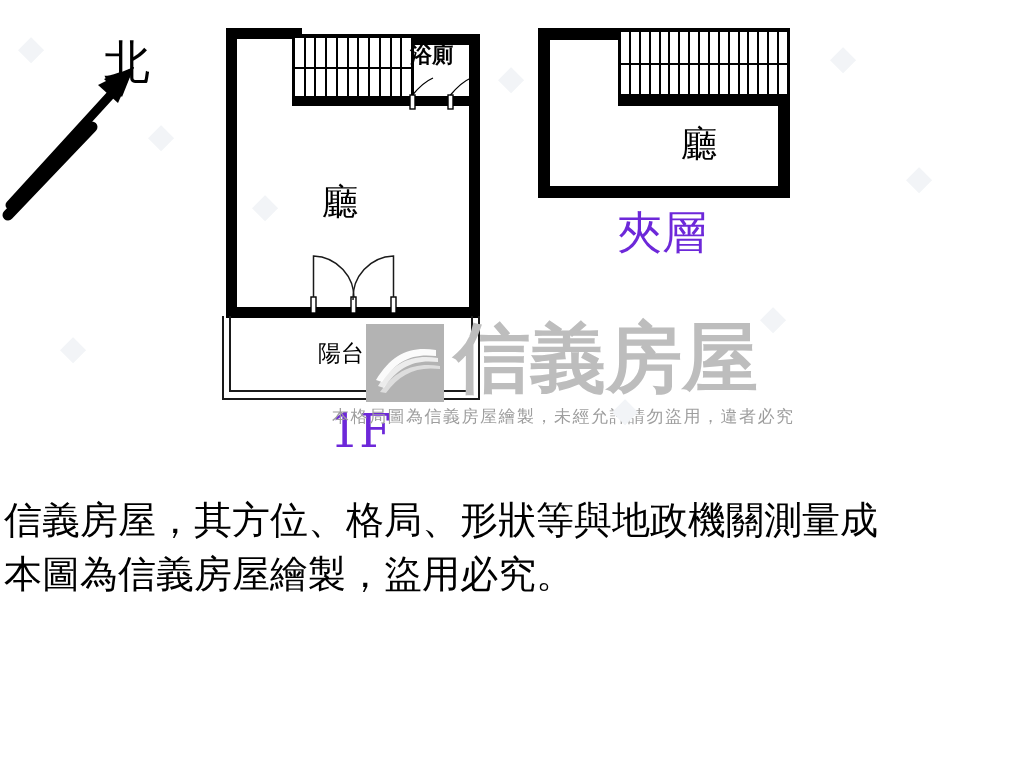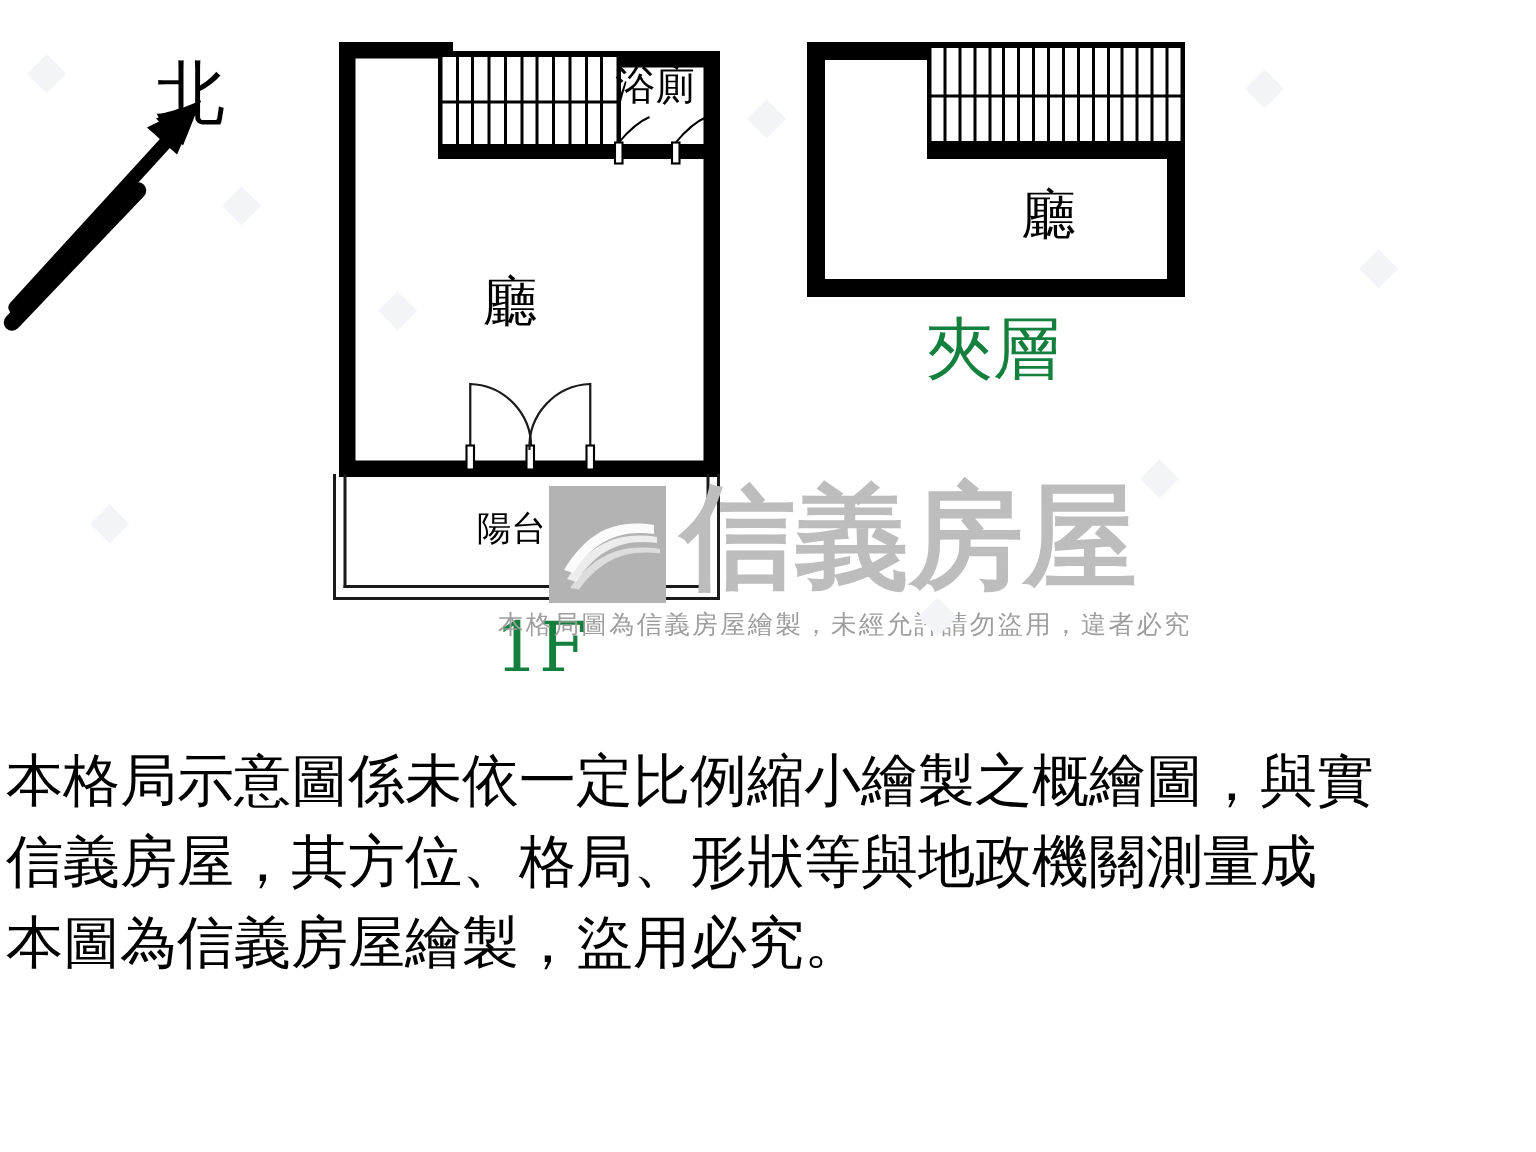--- a/index.html
+++ b/index.html
@@ -88,29 +88,29 @@
   
   .room-label {
     position: absolute;
     font-family: "DejaVu Sans", "Liberation Sans", sans-serif;
     font-weight: 400;
     white-space: nowrap;
     line-height: 1;
     color: #000000;
   }
   .label-hall-1f { font-size: 36px; }
-  .label-bath    { font-size: 27px; }
+  .label-bath    { font-size: 22px; font-weight: bold; }
   .label-balcony { font-size: 23px; }
   .label-hall-mz { font-size: 36px; }
 
   
   .floor-caption {
     position: absolute;
     font-family: "DejaVu Serif", "Liberation Serif", serif;
-    color: #15803d;
+    color: #6d28d9;
     line-height: 1;
     white-space: nowrap;
   }
   #caption-1f { font-size: 46px; left: 330px; top: 408px; }
   #caption-mz {
     font-family: "DejaVu Sans", "Liberation Sans", sans-serif;
     font-size: 45px; left: 617px; top: 210px;
   }
 
   
@@ -364,16 +364,15 @@
 <div class="wm-diamond" style="left:148px; top:118px;">◆</div>
 <div class="wm-diamond" style="left:60px;  top:330px;">◆</div>
 <div class="wm-diamond" style="left:252px; top:188px;">◆</div>
 <div class="wm-diamond" style="left:498px; top:60px;">◆</div>
 <div class="wm-diamond" style="left:830px; top:40px;">◆</div>
 <div class="wm-diamond" style="left:906px; top:160px;">◆</div>
 <div class="wm-diamond" style="left:760px; top:300px;">◆</div>
 <div class="wm-diamond" style="left:612px; top:392px;">◆</div>
 
 <div id="disclaimer">
-  <div>本格局示意圖係未依一定比例縮小繪製之概繪圖，與實</div>
   <div>信義房屋，其方位、格局、形狀等與地政機關測量成</div>
   <div>本圖為信義房屋繪製，盜用必究。</div>
 </div>
 
 </body></html>

